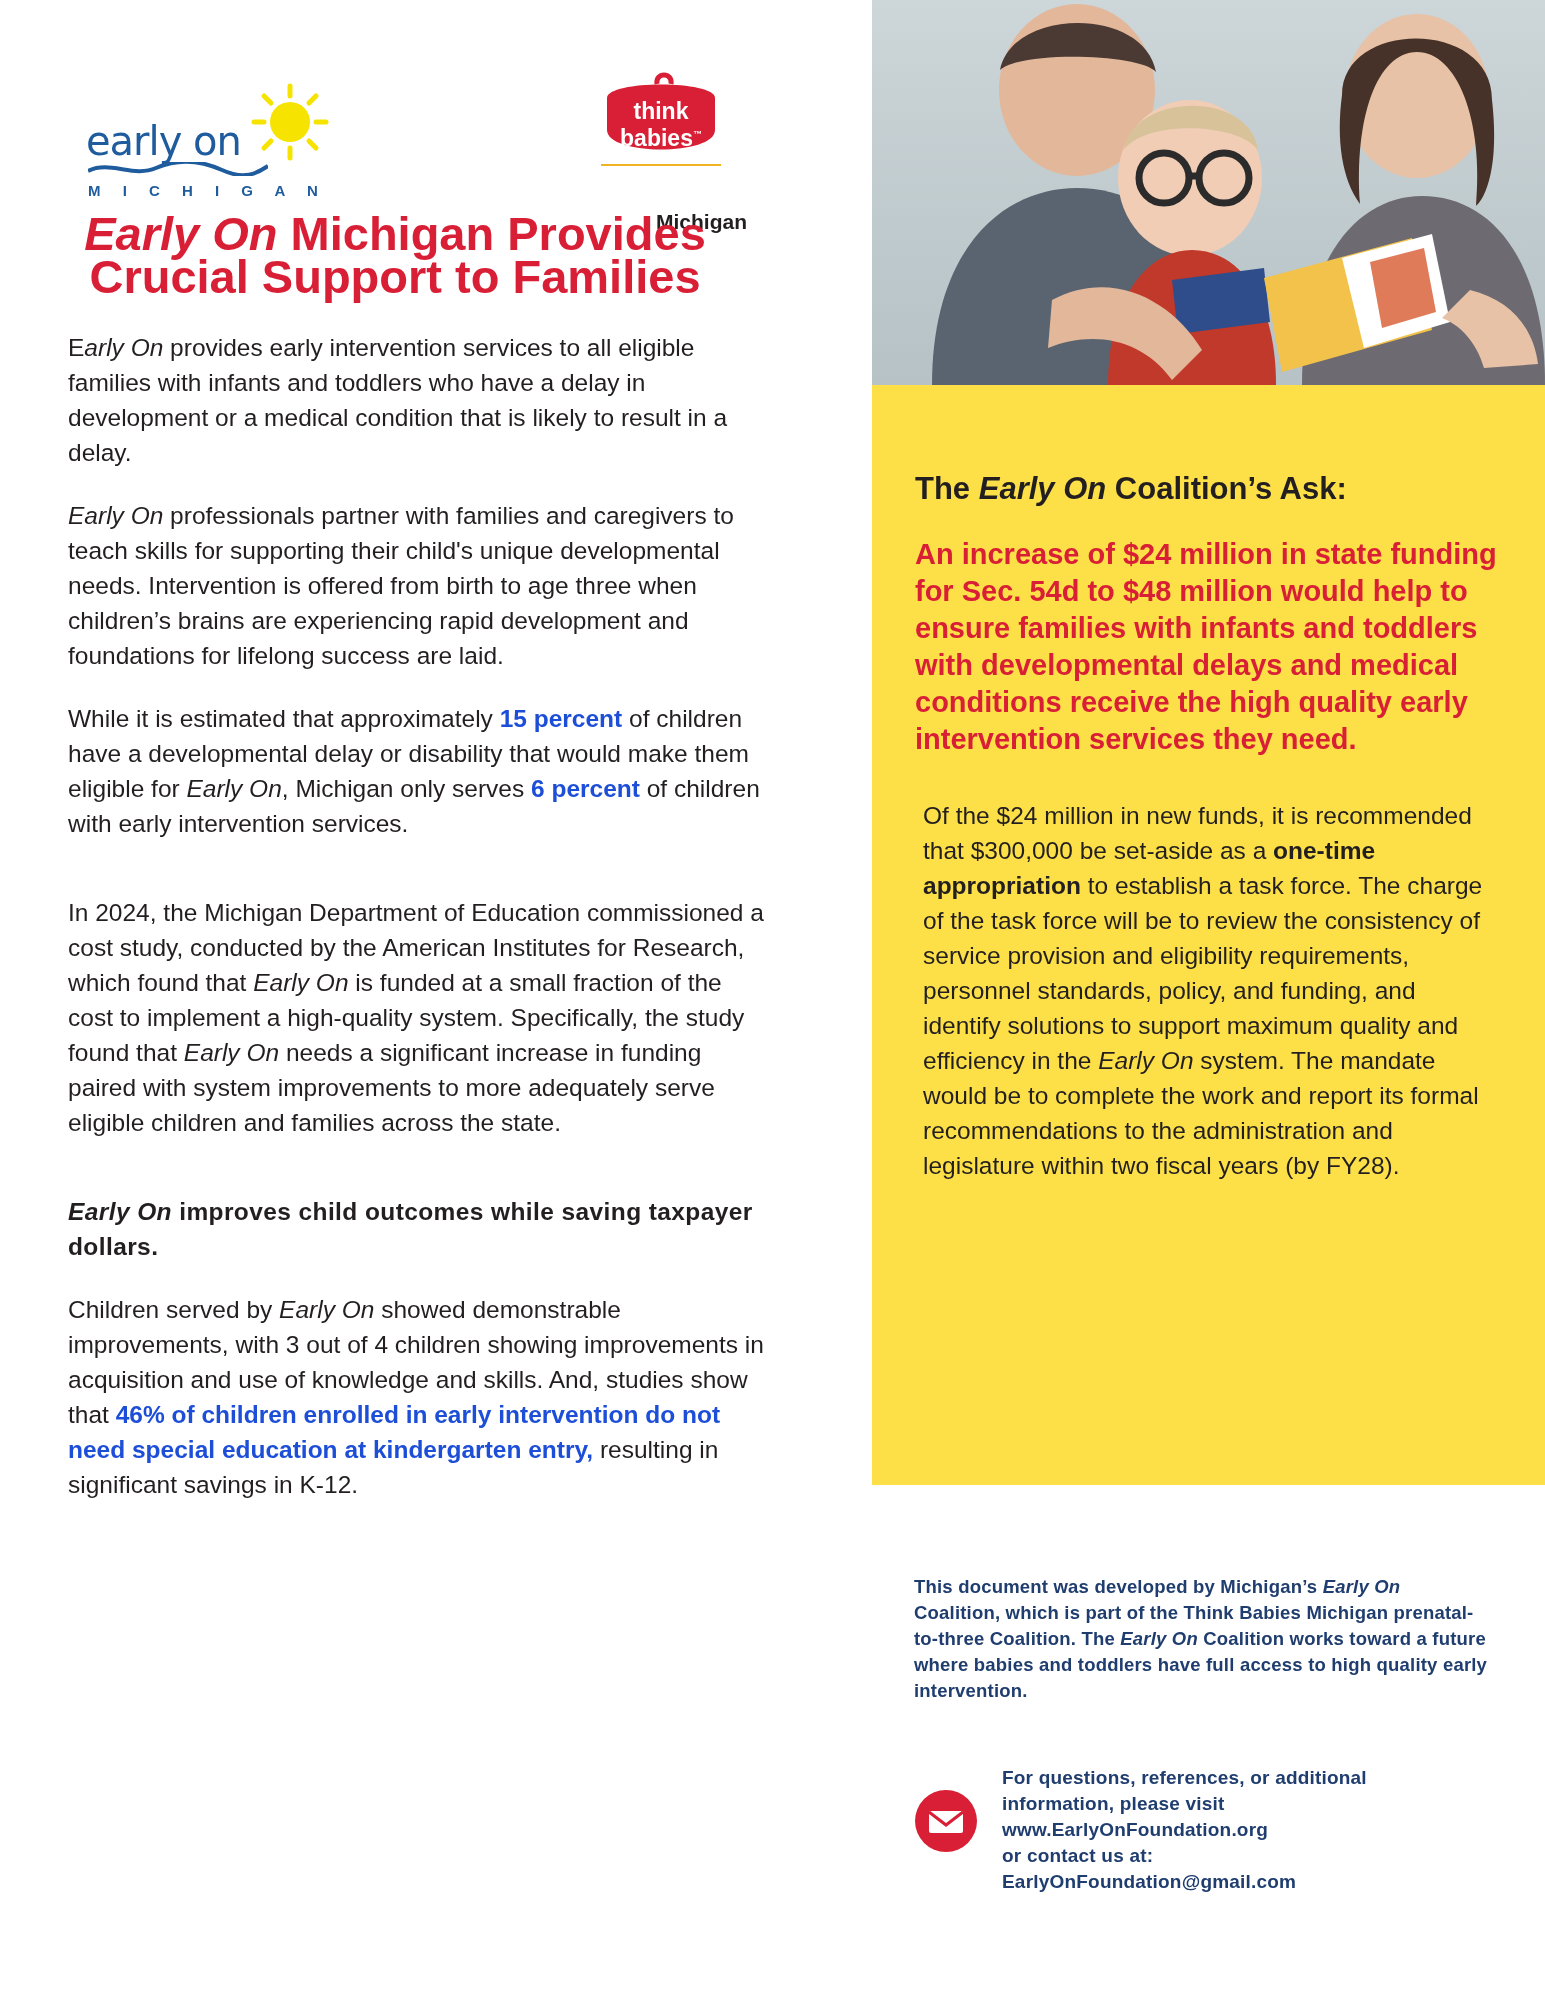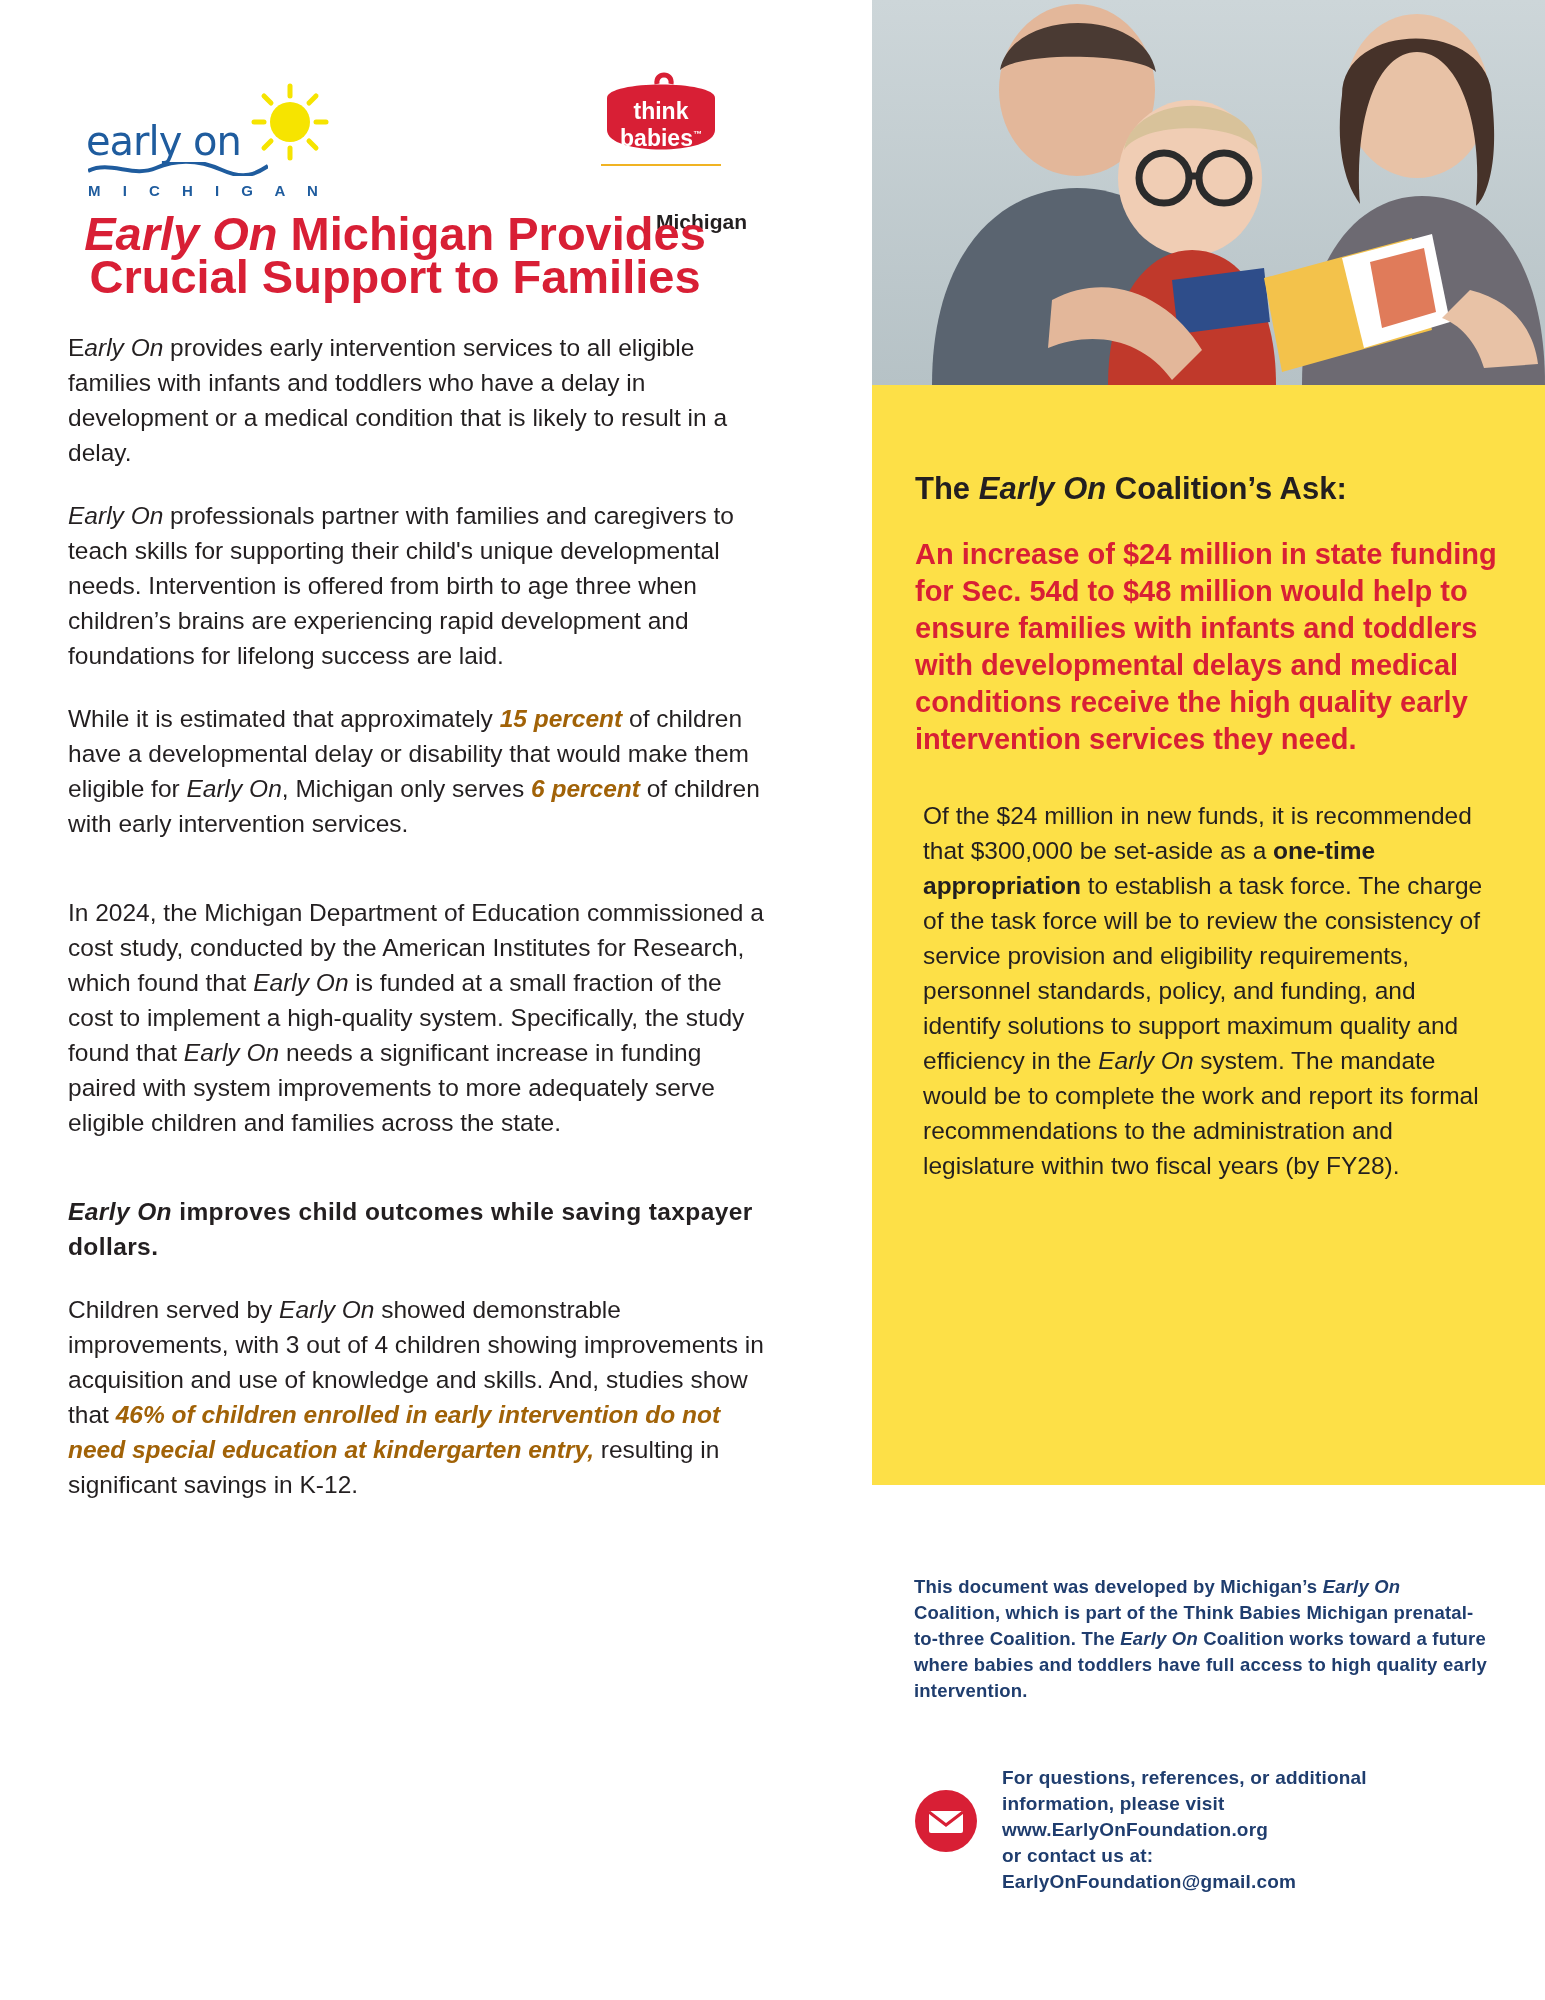--- a/index.html
+++ b/index.html
@@ -157,21 +157,21 @@
     width: 712px;
   }
   .body-left p {
     margin: 0 12px 28px 0;
     font-family: "Liberation Sans", sans-serif;
     font-size: 24.5px;
     line-height: 35px;
     color: #231f20;
   }
   .body-left p em { font-style: italic; }
-  .body-left b, .body-left strong { font-weight: 700; color: #a16207; font-style: italic; }
+  .body-left b, .body-left strong { font-weight: 700; color: #1d4ed8; }
 
   .subhead {
     font-family: "Liberation Sans", sans-serif;
     font-size: 26px;
     line-height: 34px;
     font-weight: 700;
     color: #1f3d6e;
     letter-spacing: 0.4px;
     margin: 0 0 20px 0;
   }

